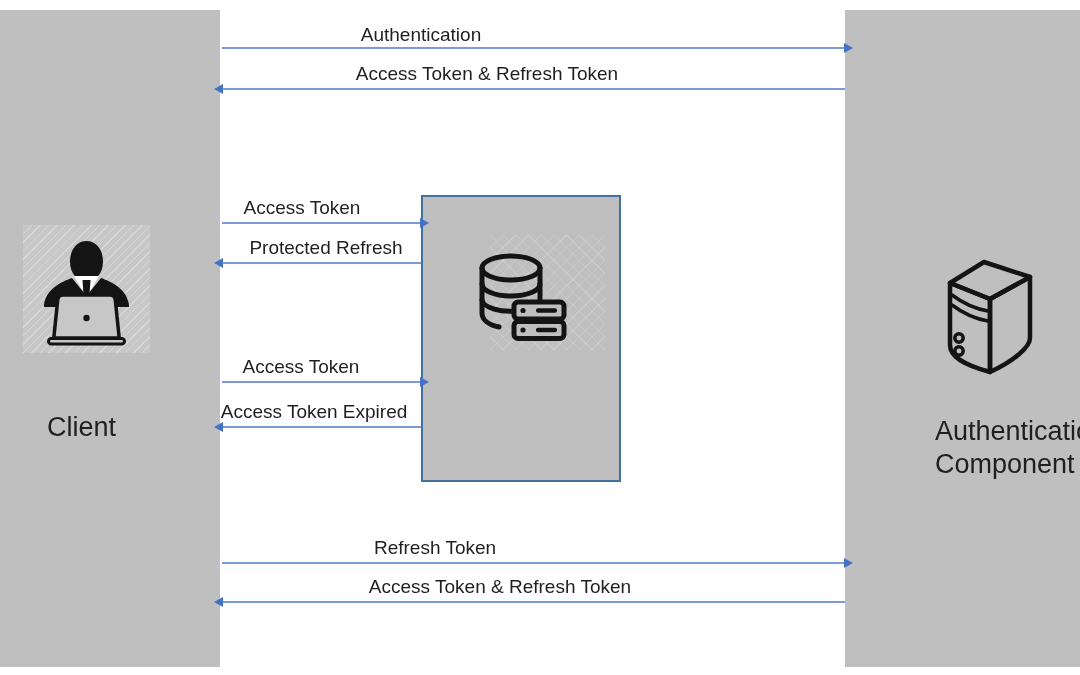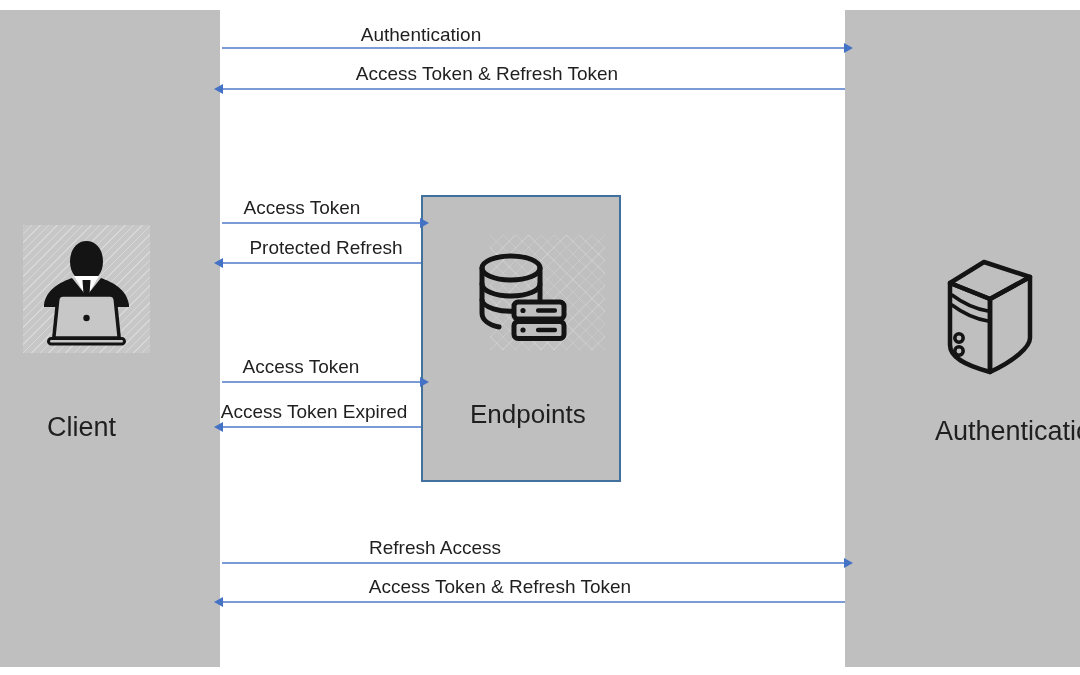--- a/index.html
+++ b/index.html
@@ -98,38 +98,38 @@
     <path d="M6,33 L6,95 C6,107 20,115 46,122 L46,49 Z"></path>
     <path d="M46,49 L86,27 L86,88 C86,97 70,111 46,122 Z"></path>
     <path d="M8,45 C20,54 32,59 44,61" stroke-width="3.5"></path>
     <path d="M8,55 C20,64 32,69 44,71" stroke-width="3.5"></path>
     <circle cx="15" cy="88" r="4.2" stroke-width="3.5"></circle>
     <circle cx="15" cy="101" r="4.2" stroke-width="3.5"></circle>
   </svg>
 </div>
 
 <div class="node-label" id="client-label">Client</div>
-<div class="node-label" id="resource-label"><br><span>Endpoints</span></div>
-<div class="node-label" id="auth-label"><span>Authentication</span><br></div>
+<div class="node-label" id="resource-label"><br></div>
+<div class="node-label" id="auth-label"><span>Authentication</span><br><span>Component</span></div>
 
 <div class="flow long right" style="top:47px"></div>
 <div class="flow-label" style="left:421px;top:24px">Authentication</div>
 
 <div class="flow long left" style="top:88px"></div>
 <div class="flow-label" style="left:487px;top:63px">Access Token &amp; Refresh Token</div>
 
 <div class="flow short right" style="top:222px"></div>
 <div class="flow-label" style="left:302px;top:197px">Access Token</div>
 
 <div class="flow short left" style="top:262px"></div>
 <div class="flow-label" style="left:326px;top:237px">Protected Refresh</div>
 
 <div class="flow short right" style="top:381px"></div>
 <div class="flow-label" style="left:301px;top:356px">Access Token</div>
 
 <div class="flow short left" style="top:426px"></div>
 <div class="flow-label" style="left:314px;top:401px">Access Token Expired</div>
 
 <div class="flow long right" style="top:562px"></div>
-<div class="flow-label" style="left:435px;top:537px">Refresh Access</div>
+<div class="flow-label" style="left:435px;top:537px">Refresh Token</div>
 
 <div class="flow long left" style="top:601px"></div>
 <div class="flow-label" style="left:500px;top:576px">Access Token &amp; Refresh Token</div>
 
 </body></html>

